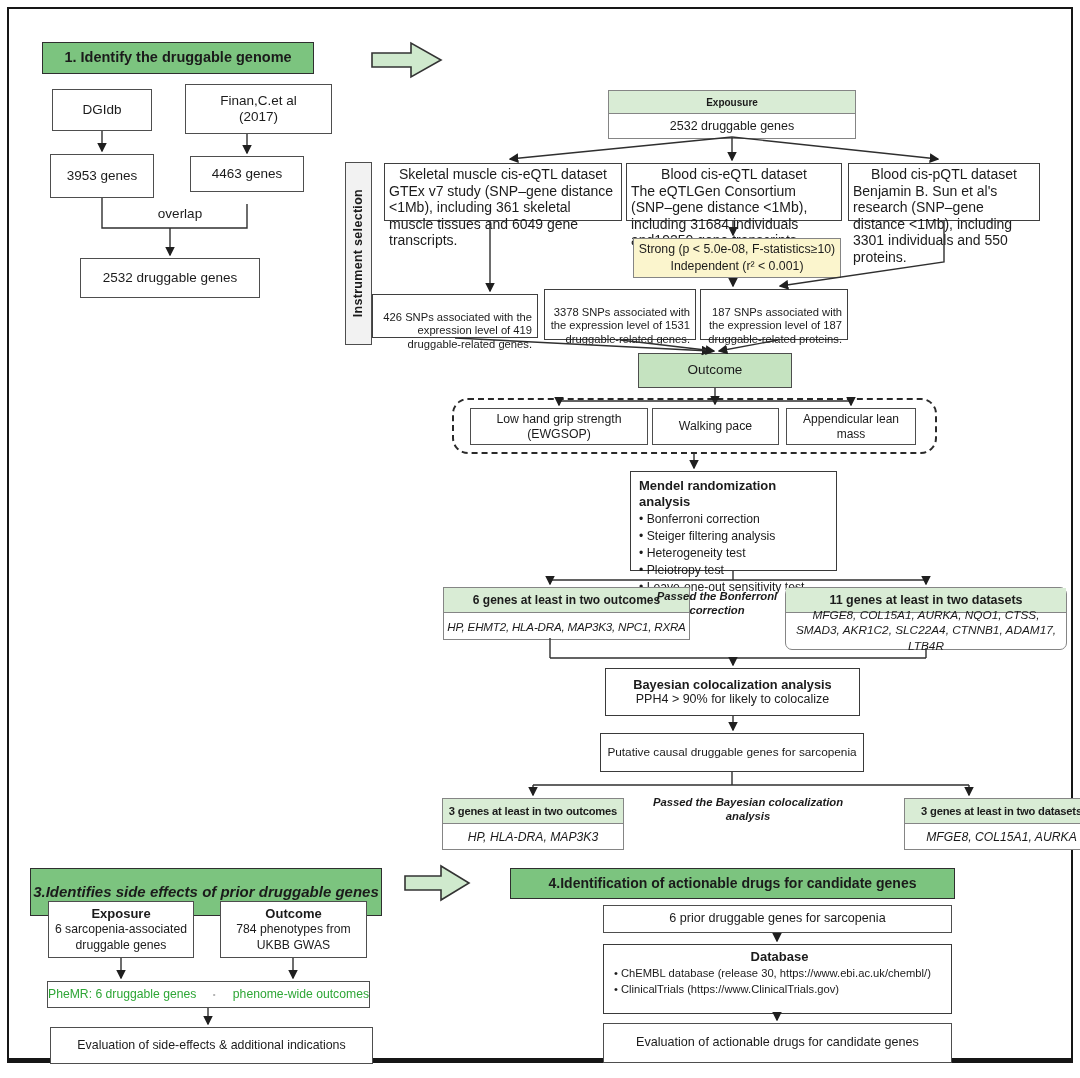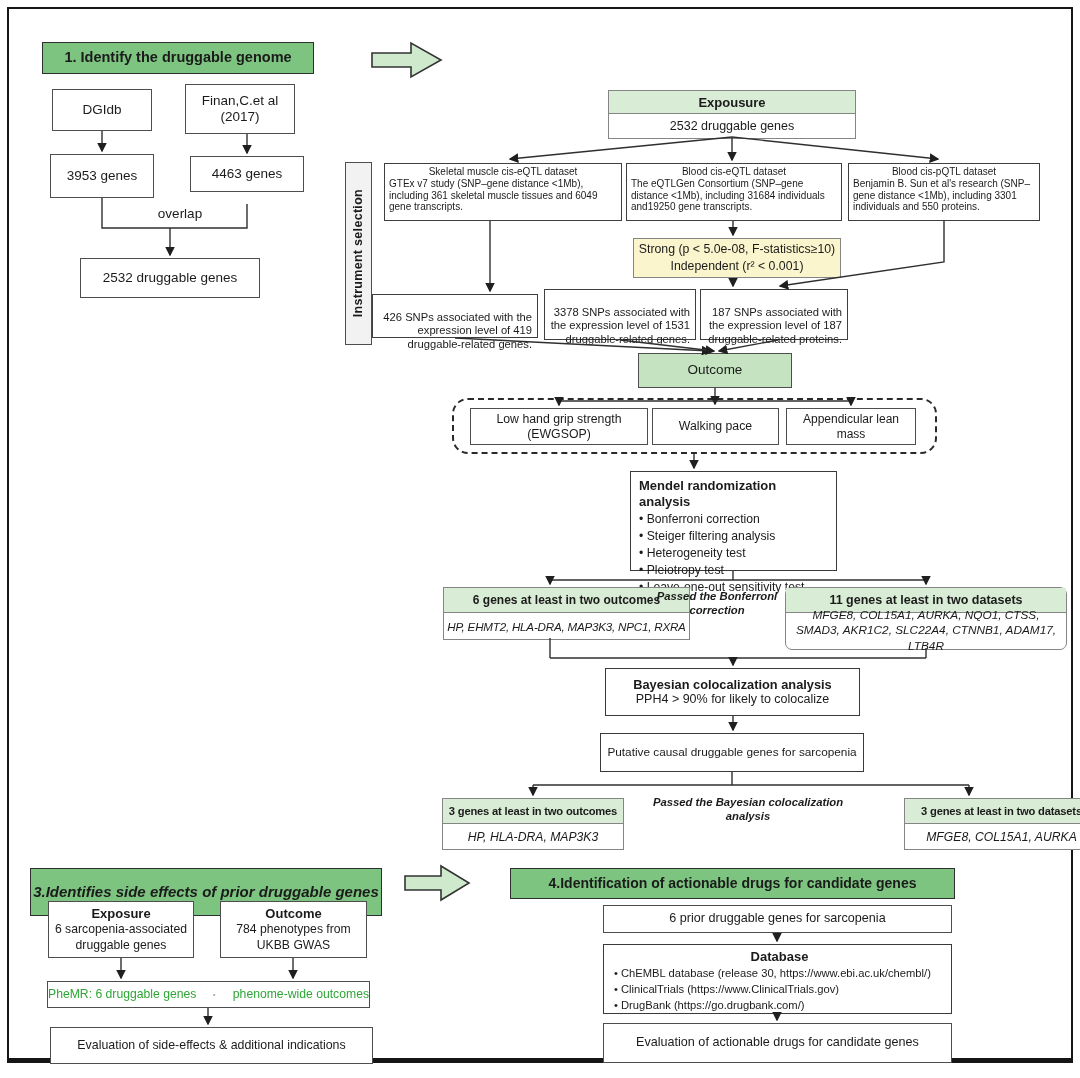--- a/index.html
+++ b/index.html
@@ -13,21 +13,21 @@
   .abs { position:absolute; box-sizing:border-box; }
   .box { position:absolute; box-sizing:border-box; background:#fff; border:1.4px solid #4e4e4e;
     display:flex; align-items:center; justify-content:center; text-align:center; line-height:1.2; }
   .section-header { background:#7cc47f; border:1.8px solid #2f2f2f; font-weight:bold; }
   .tp { position:absolute; box-sizing:border-box; background:#fff; border:1.3px solid #858585; }
   .tp-head { background:#d9ecd5; border-bottom:1.2px solid #858585; font-weight:bold;
     display:flex; align-items:center; justify-content:center; box-sizing:border-box; text-align:center; }
   .tp-body { display:flex; align-items:center; justify-content:center; box-sizing:border-box; text-align:center; }
   .italic { font-style:italic; }
   .nowrap { white-space:nowrap; }
-  .ds { flex-direction:column; justify-content:flex-start; padding:2px 4px; font-size:10px; line-height:1.18; border-color:#3f3f3f; }
+  .ds { flex-direction:column; justify-content:flex-start; padding:2px 4px; font-size:14px; line-height:1.18; border-color:#3f3f3f; }
   .ds-title { text-align:center; width:100%; }
   .ds-body { text-align:left; width:100%; }
   .snp { font-size:11.2px; line-height:1.2; text-align:right; justify-content:flex-start; align-items:flex-start;
     padding:16px 5px; border-color:#3f3f3f; }
   .yellow { background:#fbf5cd; border-color:#858585; font-size:12.3px; line-height:1.35; }
   .outcome-green { background:#c5e3c0; border-color:#4e4e4e; font-size:13.5px; }
   .dashed { position:absolute; box-sizing:border-box; border:2px dashed #2a2a2a; border-radius:16px; }
   .mendel { flex-direction:column; align-items:flex-start; justify-content:flex-start;
     text-align:left; padding:6px 8px; border-width:1.6px; border-color:#3a3a3a; }
   .mendel-title { font-weight:bold; font-size:13px; margin-bottom:2px; }
@@ -48,32 +48,32 @@
   .s3card-head { font-weight:bold; font-size:13px; }
 </style>
 </head>
 <body>
 
 <div class="canvas">
   <div class="frame"></div>
 
   <div class="box section-header" style="left:42px;top:42px;width:272px;height:32px;font-size:14.5px;">1. Identify the druggable genome</div>
   <div class="box" style="left:52px;top:89px;width:100px;height:42px;font-size:13.5px;">DGIdb</div>
-  <div class="box" style="left:185px;top:84px;width:110px;height:50px;font-size:13.5px;flex-direction:column;">
+  <div class="box" style="left:185px;top:84px;width:147px;height:50px;font-size:13.5px;flex-direction:column;">
     <span>Finan,C.et al</span>
     <span>(2017)</span>
   </div>
   <div class="box" style="left:50px;top:154px;width:104px;height:44px;font-size:13.5px;">3953 genes</div>
   <div class="box" style="left:190px;top:156px;width:114px;height:36px;font-size:13.5px;">4463 genes</div>
   <div class="abs" style="left:145px;top:206px;width:70px;height:18px;font-size:13.5px;text-align:center;">overlap</div>
   <div class="box" style="left:80px;top:258px;width:180px;height:40px;font-size:13.5px;">2532 druggable genes</div>
 
 
   <div class="tp" style="left:608px;top:90px;width:248px;">
-    <div class="tp-head" style="height:23px;font-size:13px;">Expousure</div>
+    <div class="tp-head" style="height:23px;font-size:10px;">Expousure</div>
     <div class="tp-body" style="height:24px;font-size:12.5px;">2532 druggable genes</div>
   </div>
 
   <div class="box" style="left:345px;top:162px;width:27px;height:183px;background:#f2f2f2;border-width:1.6px;">
     <span class="vtext">Instrument selection</span>
   </div>
 
   <div class="box ds" style="left:384px;top:163px;width:238px;height:58px;">
     <div class="ds-title">Skeletal muscle cis-eQTL dataset</div>
     <div class="ds-body">GTEx v7 study  (SNP–gene distance &lt;1Mb), including 361 skeletal muscle tissues and 6049 gene transcripts.</div>
@@ -159,21 +159,20 @@
   </div>
   <div class="box" style="left:50px;top:1027px;width:323px;height:37px;font-size:12.4px;">Evaluation of side-effects &amp; additional indications</div>
 
   <div class="box section-header" style="left:510px;top:868px;width:445px;height:31px;font-size:14px;">4.Identification of actionable drugs for candidate genes</div>
   <div class="box" style="left:603px;top:905px;width:349px;height:28px;font-size:12.6px;">6 prior druggable genes for sarcopenia</div>
   <div class="box db-box" style="left:603px;top:944px;width:349px;height:70px;">
     <div class="db-title">Database</div>
     <div class="db-items">
         <div class="bullet">ChEMBL database (release 30, https://www.ebi.ac.uk/chembl/)</div>
         <div class="bullet">ClinicalTrials (https://www.ClinicalTrials.gov)</div>
-        <div class="bullet">DrugBank (https://go.drugbank.com/)</div>
       </div>
   </div>
   <div class="box" style="left:603px;top:1023px;width:349px;height:40px;font-size:12.6px;">Evaluation of actionable drugs for candidate genes</div>
 
   <svg class="overlay" width="1080" height="1078">
     <defs>
       <marker id="ah" markerWidth="7" markerHeight="7" refX="8.5" refY="5" viewBox="0 0 10 10" orient="auto">
         <path d="M0 0 L10 5 L0 10 z" fill="#1f1f1f"></path>
       </marker>
     </defs>

